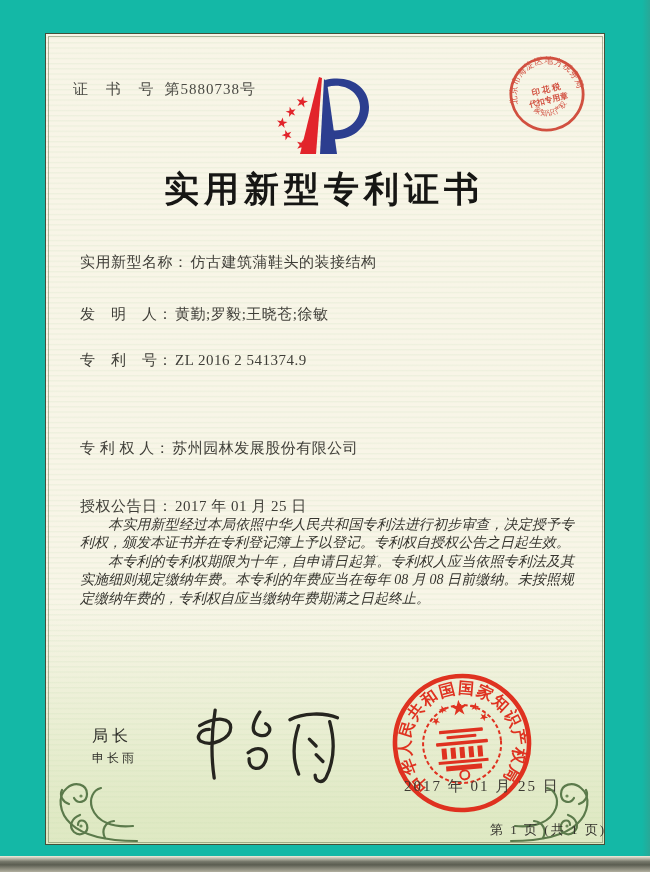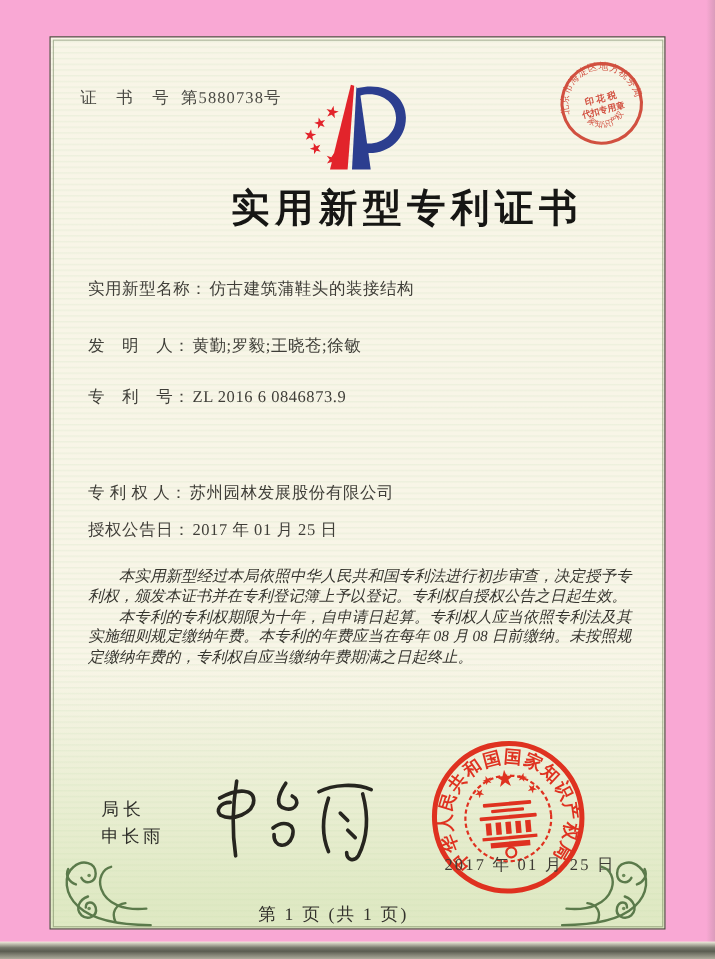--- a/index.html
+++ b/index.html
@@ -1,18 +1,18 @@
 <!DOCTYPE html>
 <html><head>
 <meta charset="utf-8">
 <style>
   html,body{margin:0;padding:0;}
   .page{
     position:relative;width:650px;height:872px;overflow:hidden;
-    background:#f9a8d4;
+    background:#14b8a6;
     font-family:"Liberation Serif","DejaVu Serif",serif;
   }
   .frame{
     position:absolute;left:45px;top:33px;width:558px;height:810px;
     border:1.5px solid #44503a;
     background:
       linear-gradient(180deg, rgba(211,229,181,0) 70%, rgba(203,223,167,0.55) 97%),
       repeating-linear-gradient(180deg,#f8f5e7 0px,#f8f5e7 2.6px,#edf0dd 3.4px,#f8f5e7 5.2px);
   }
   .frame::after{
@@ -23,44 +23,44 @@
   }
   .cert-number .lbl{letter-spacing:7px;margin-right:4px;}
   .cert-number .num{letter-spacing:1px;}
   .tax-stamp{
     position:absolute;left:503px;top:50px;width:88px;height:88px;
     transform:rotate(-14deg);opacity:.93;
   }
   .logo{position:absolute;left:272px;top:74px;width:100px;height:86px;}
   .doc-title{
     position:absolute;left:45px;top:166px;width:558px;text-align:center;
-    font-size:35px;font-weight:bold;letter-spacing:5px;color:#161614;white-space:nowrap;padding-left:46px;
+    font-size:35px;font-weight:bold;letter-spacing:5px;color:#161614;white-space:nowrap;
   }
   .field-row{
     position:absolute;left:80px;font-size:15px;color:#3f3e38;white-space:nowrap;letter-spacing:.5px;
   }
   .field-row .flabel{margin-right:2px;}
-  .r1{top:253px}.r2{top:305px}.r3{top:351px}.r4{top:395px}.r5{top:439px}.r6{top:472px}
+  .r1{top:253px}.r2{top:305px}.r3{top:351px}.r4{top:395px}.r5{top:439px}.r6{top:497px}
   .paragraphs{
     position:absolute;left:80px;top:516px;width:494px;
     font-size:14px;line-height:18.4px;text-align:justify;color:#35342e;
   }
   .paragraphs p{margin:0;text-indent:2em;font-style:italic;}
   .signer-role{position:absolute;left:92px;top:726px;font-size:16px;letter-spacing:4px;color:#2e2e29;font-family:Liberation Mono, monospace;}
-  .signer-name{position:absolute;left:92px;top:750px;font-size:16px;letter-spacing:3px;color:#2e2e29;}
+  .signer-name{position:absolute;left:92px;top:750px;font-size:12px;letter-spacing:3px;color:#2e2e29;}
   .signature{position:absolute;left:188px;top:704px;width:165px;height:82px;}
   .official-seal{
     position:absolute;left:389px;top:670px;width:146px;height:146px;transform:rotate(-5deg);opacity:.95;
   }
   .seal-date{
     position:absolute;left:404px;top:777px;font-size:15px;color:#3d3b34;letter-spacing:2px;white-space:nowrap;
   }
   .page-footer{
-    position:absolute;left:0;top:821px;width:606px;text-align:center;
-    font-size:16px;color:#34332d;letter-spacing:2px;
+    position:absolute;left:0;top:821px;width:606px;text-align:right;
+    font-size:13px;color:#34332d;letter-spacing:2px;
   }
   .ornament{position:absolute;top:752px;width:92px;height:92px;}
   .ornament.left{left:47px;}
   .ornament.right{left:509px;transform:scaleX(-1);}
   .scan-edge-bottom{
     position:absolute;left:0;right:0;bottom:0;height:16px;
     background:linear-gradient(180deg,#f2eede 0%,#75776a 35%,#5b5d51 55%,#b1af9f 100%);
   }
   .scan-edge-right{
     position:absolute;top:0;right:0;width:8px;height:100%;
@@ -116,21 +116,21 @@
 
   <div class="doc-title">实用新型专利证书</div>
 
   <div class="field-row r1">
     <span class="flabel">实用新型名称：</span><span class="fvalue">仿古建筑蒲鞋头的装接结构</span>
   </div>
   <div class="field-row r2">
     <span class="flabel">发　明　人：</span><span class="fvalue">黄勤;罗毅;王晓苍;徐敏</span>
   </div>
   <div class="field-row r3">
-    <span class="flabel">专　利　号：</span><span class="fvalue">ZL 2016 6 0846873.9</span>
+    <span class="flabel">专　利　号：</span><span class="fvalue">ZL 2016 2 541374.9</span>
   </div>
   <div class="field-row r5">
     <span class="flabel">专 利 权 人：</span><span class="fvalue">苏州园林发展股份有限公司</span>
   </div>
   <div class="field-row r6">
     <span class="flabel">授权公告日：</span><span class="fvalue">2017 年 01 月 25 日</span>
   </div>
 
   <div class="paragraphs">
     <p>本实用新型经过本局依照中华人民共和国专利法进行初步审查，决定授予专利权，颁发本证书并在专利登记簿上予以登记。专利权自授权公告之日起生效。</p>

